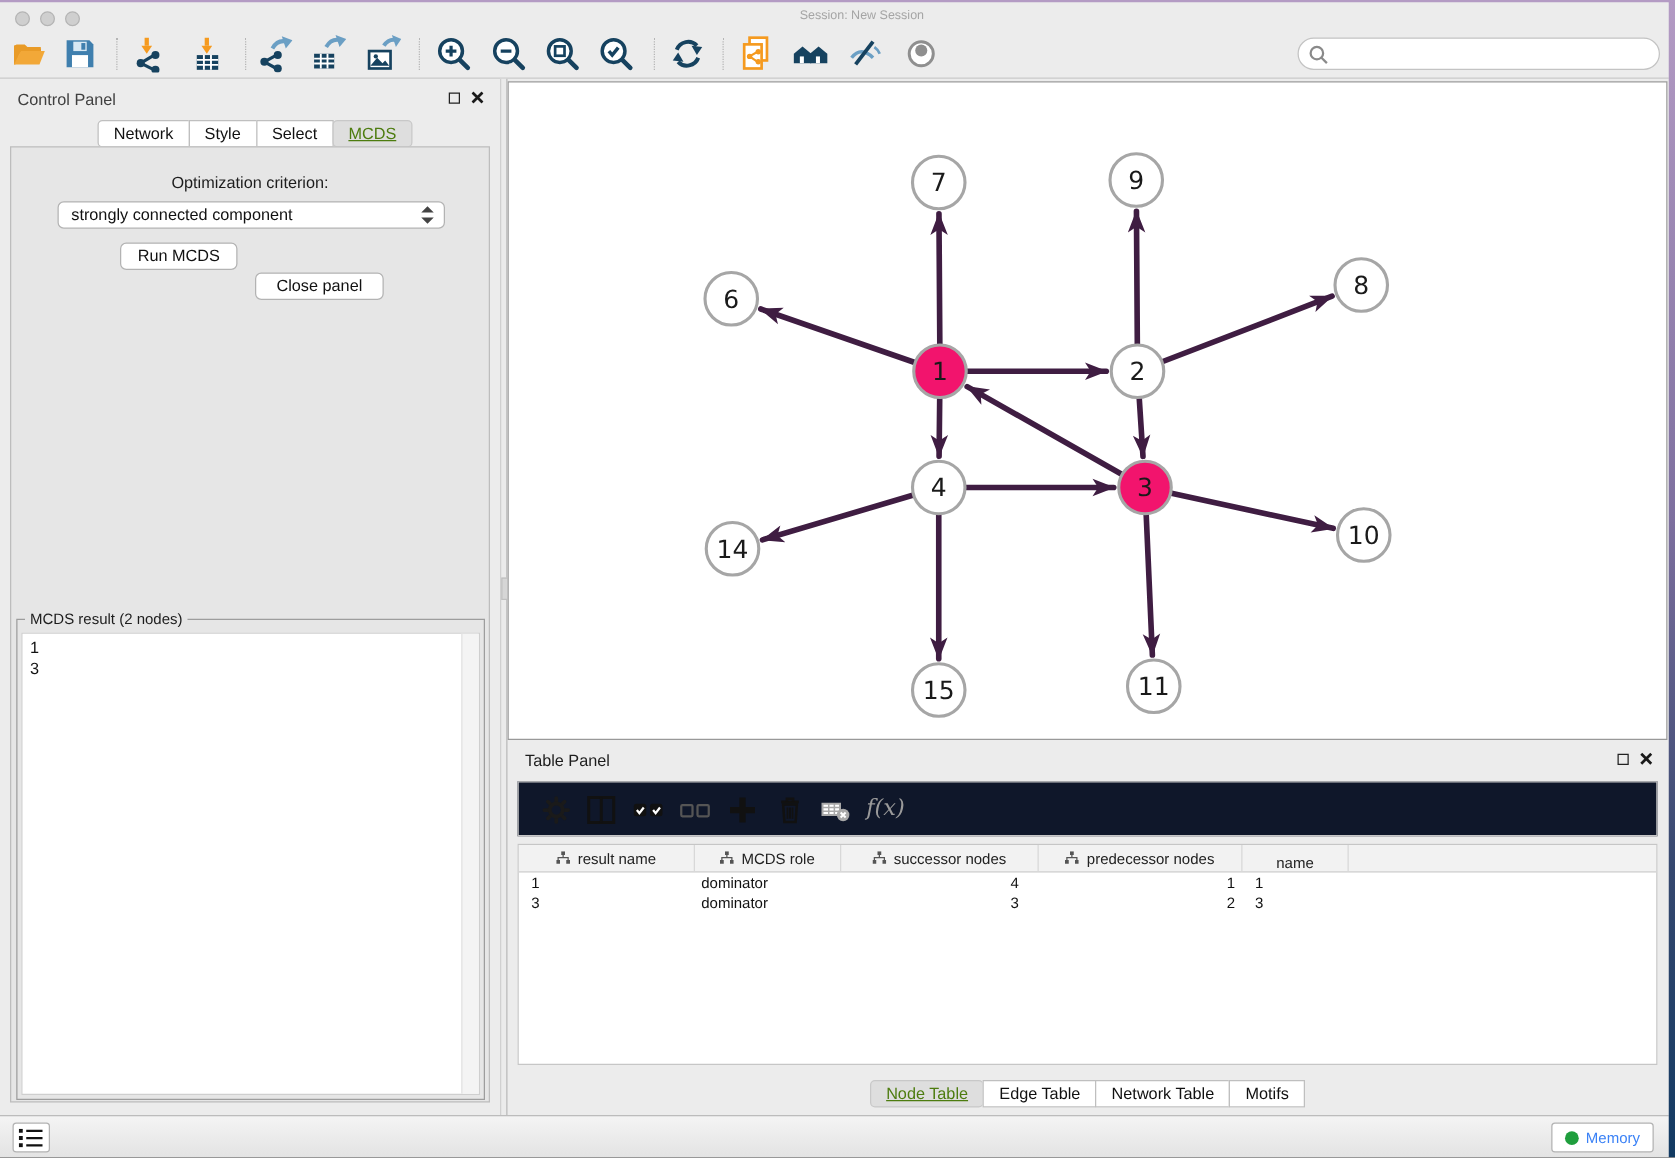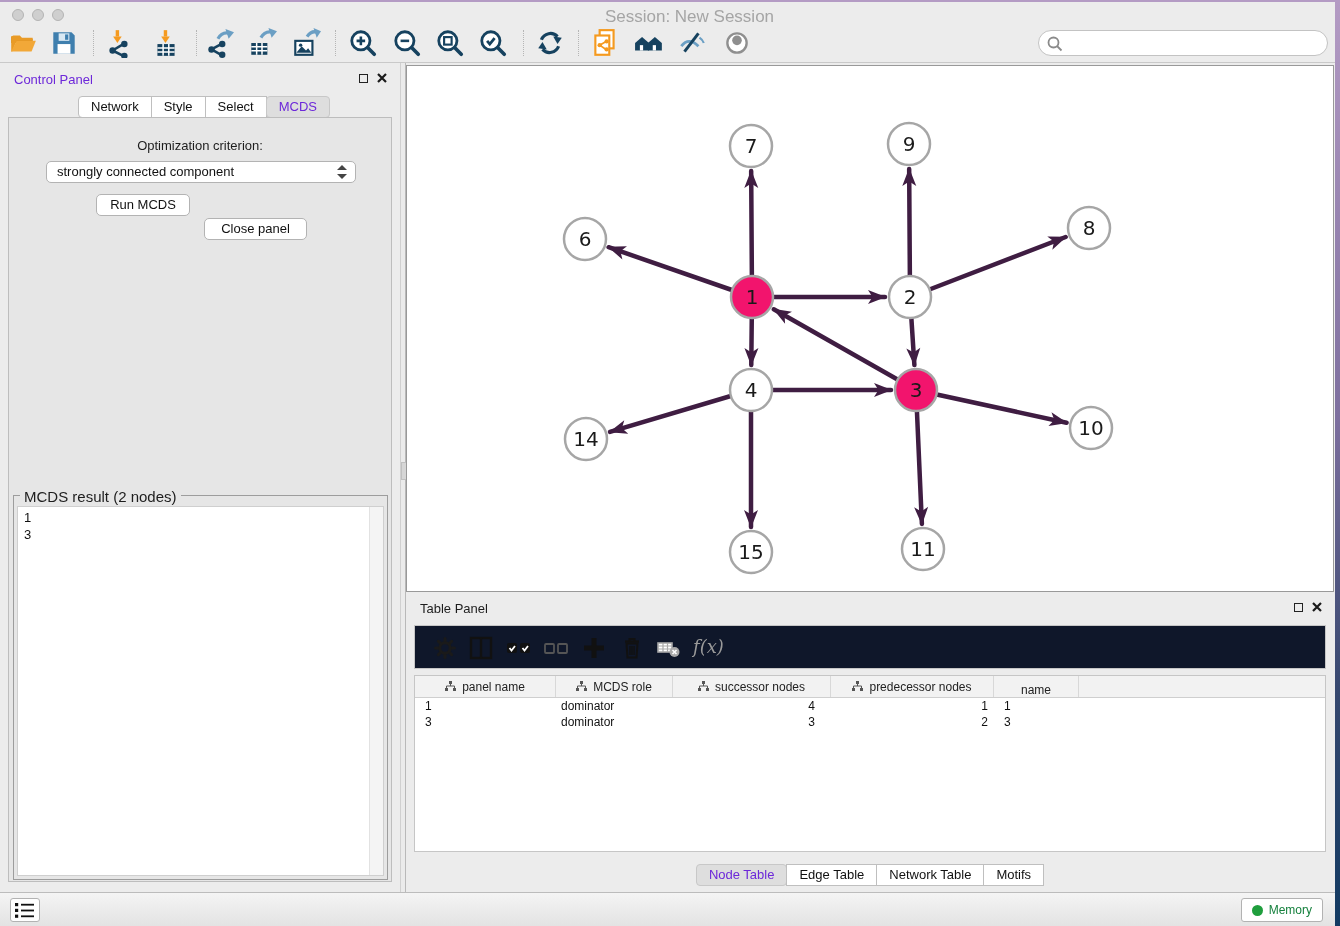--- a/index.html
+++ b/index.html
@@ -6,56 +6,56 @@
   .app{position:relative;width:1340px;height:926px;background:#ececec;
        font-family:"Liberation Sans",sans-serif;overflow:hidden;}
 
   
   .top-accent{position:absolute;top:0;left:0;right:0;height:2px;background:#b49bc4;}
   .right-edge{position:absolute;top:0;right:0;width:5px;height:926px;
       background:linear-gradient(#b49bc4,#7d6f9e 45%,#35476e 75%,#123a62);}
   .titlebar{position:absolute;top:2px;left:0;right:5px;height:25px;background:#ececec;}
   .traffic{position:absolute;left:12px;top:7px;display:flex;gap:8px;}
   .traffic .dot{width:12px;height:12px;border-radius:50%;background:#cfcfcf;border:1px solid #b4b4b4;box-sizing:border-box;}
-  .main-title{position:absolute;left:0;right:0;top:5px;text-align:center;font-size:17px;color:#a5a5a5;padding-left:44px;}
+  .main-title{position:absolute;left:0;right:0;top:5px;text-align:center;font-size:10px;color:#a5a5a5;padding-left:44px;}
 
   
   .toolbar{position:absolute;top:27px;left:0;right:5px;height:35px;background:#ececec;border-bottom:1px solid #c9c9c9;}
   .tbi{position:absolute;top:1px;width:30px;height:30px;}
   .tbi svg{width:30px;height:30px;}
   .tbsep{position:absolute;top:3px;height:26px;width:0;border-left:1px dotted #b5b5b5;}
   .searchbox{position:absolute;left:1038px;top:3px;width:290px;height:26px;background:#fff;
       border:1px solid #c3c3c3;border-radius:13px;box-sizing:border-box;}
   .searchbox svg{position:absolute;left:7px;top:4px;}
 
   
-  .cp-title{position:absolute;left:14px;top:72px;font-size:13px;color:#6d28d9;}
+  .cp-title{position:absolute;left:14px;top:72px;font-size:13px;color:#404040;}
   .win-btns{display:flex;gap:9px;align-items:center;}
   .wb-float{width:9px;height:9px;border:1.6px solid #222;box-sizing:border-box;}
   .wb-close svg{display:block;}
   .cp-btns{position:absolute;left:359px;top:73px;}
   .cp-tabs{position:absolute;left:78px;top:96px;display:flex;text-align:center;}
   .tab{background:#fff;border:1px solid #bfbfbf;padding:2px 12px 3px;font-size:13px;color:#111;
        margin-left:-1px;line-height:15px;white-space:nowrap;}
   .tab.first{border-radius:4px 0 0 4px;margin-left:0;}
-  .tab.dimtab{background:#dedede;color:#6d28d9;border-color:#c8c8c8;border-radius:4px;}
+  .tab.dimtab{background:#dedede;color:#4d7c0f;border-color:#c8c8c8;border-radius:4px;text-decoration:underline;}
   .cp-body{position:absolute;left:8px;top:117px;width:384px;height:765px;background:#e6e6e6;
        border:1px solid #bdbdbd;box-sizing:border-box;}
   .opt-label{position:absolute;left:0;width:100%;top:20px;text-align:center;font-size:13px;color:#1d1d1d;}
   .dropdown{position:absolute;left:37px;top:43px;width:310px;height:22px;background:#fff;
        border:1px solid #b3b3b3;border-radius:5px;box-sizing:border-box;font-size:13px;color:#111;
        padding:2px 0 0 10px;}
   .dd-arrows{position:absolute;right:8px;top:3px;width:10px;height:14px;}
   .dd-arrows i{position:absolute;left:0;width:0;height:0;border-left:5px solid transparent;border-right:5px solid transparent;}
   .dd-arrows .up{top:0;border-bottom:5px solid #444;}
   .dd-arrows .dn{bottom:0;border-top:5px solid #444;}
   .btn{position:absolute;height:22px;background:#fff;border:1px solid #b3b3b3;border-radius:5px;
        box-sizing:border-box;font-size:13px;color:#111;text-align:center;padding-top:2px;}
   .result-box{position:absolute;left:4px;top:377px;width:373px;height:383px;border:1px solid #9d9d9d;}
-  .result-legend{position:absolute;left:6px;top:-8px;background:#e6e6e6;padding:0 4px;font-size:15px;color:#1d1d1d;}
+  .result-legend{position:absolute;left:6px;top:-8px;background:#e6e6e6;padding:0 4px;font-size:12px;color:#1d1d1d;}
   .result-inner{position:absolute;left:3px;top:10px;right:3px;bottom:3px;background:#fff;border:1px solid #cfcfcf;}
   .result-scroll{position:absolute;right:0;top:0;bottom:0;width:13px;background:#f4f4f4;border-left:1px solid #e2e2e2;}
   .result-text{margin:0;padding:2px 6px;font-family:"Liberation Sans",sans-serif;font-size:13px;line-height:17px;color:#111;white-space:pre;}
 
   .v-split{position:absolute;left:400px;top:63px;width:6px;height:829px;background:#ebebeb;
        border-left:1px solid #d0d0d0;border-right:1px solid #b9b9b9;box-sizing:border-box;}
   .v-split .handle{position:absolute;left:0;top:399px;width:4px;height:16px;background:#d6d6d6;border:1px solid #c0c0c0;}
 
   
   .net-win{position:absolute;left:406px;top:65px;width:928px;height:527px;background:#fff;
@@ -93,21 +93,21 @@
   .c4{width:85px;padding-left:10px;}
   .tp-tabs{position:absolute;left:0;right:0;top:270px;display:flex;justify-content:center;}
 
   
   .statusbar{position:absolute;left:0;right:5px;bottom:0;height:34px;
        background:linear-gradient(#f4f4f4,#e3e3e3);border-top:1px solid #bcbcbc;box-sizing:border-box;}
   .sb-left{position:absolute;left:10px;top:5px;width:30px;height:24px;background:#fff;border:1px solid #b2b2b2;
        border-radius:3px;box-sizing:border-box;}
   .sb-left svg{margin:4px 0 0 4px;}
   .memory-btn{position:absolute;right:12px;top:5px;height:24px;background:#fff;border:1px solid #b2b2b2;
-       border-radius:3px;box-sizing:border-box;display:flex;align-items:center;gap:6px;padding:0 10px;font-size:12px;color:#15803d;}
+       border-radius:3px;box-sizing:border-box;display:flex;align-items:center;gap:6px;padding:0 10px;font-size:12px;color:#3b82f6;}
   .mem-dot{width:11px;height:11px;border-radius:50%;background:#1f9e3d;}
 </style>
 </head>
 <body>
 
 <div class="app">
   <div class="top-accent"></div>
 
   <div class="titlebar">
     <div class="traffic">
@@ -427,21 +427,21 @@
 
     <div class="tp-table">
       <div class="thead">
         <div class="hcell hc0">
           <svg width="11" height="11" viewBox="0 0 11 11">
               <rect x="4" y="0" width="3" height="3" fill="#555"></rect>
               <rect x="0" y="7" width="3" height="3" fill="#555"></rect>
               <rect x="8" y="7" width="3" height="3" fill="#555"></rect>
               <path d="M5.5 3v2M1.5 7V5h8v2" stroke="#555" fill="none"></path>
             </svg>
-          <span>panel name</span>
+          <span>result name</span>
         </div>
         <div class="hcell hc1">
           <svg width="11" height="11" viewBox="0 0 11 11">
               <rect x="4" y="0" width="3" height="3" fill="#555"></rect>
               <rect x="0" y="7" width="3" height="3" fill="#555"></rect>
               <rect x="8" y="7" width="3" height="3" fill="#555"></rect>
               <path d="M5.5 3v2M1.5 7V5h8v2" stroke="#555" fill="none"></path>
             </svg>
           <span>MCDS role</span>
         </div>

